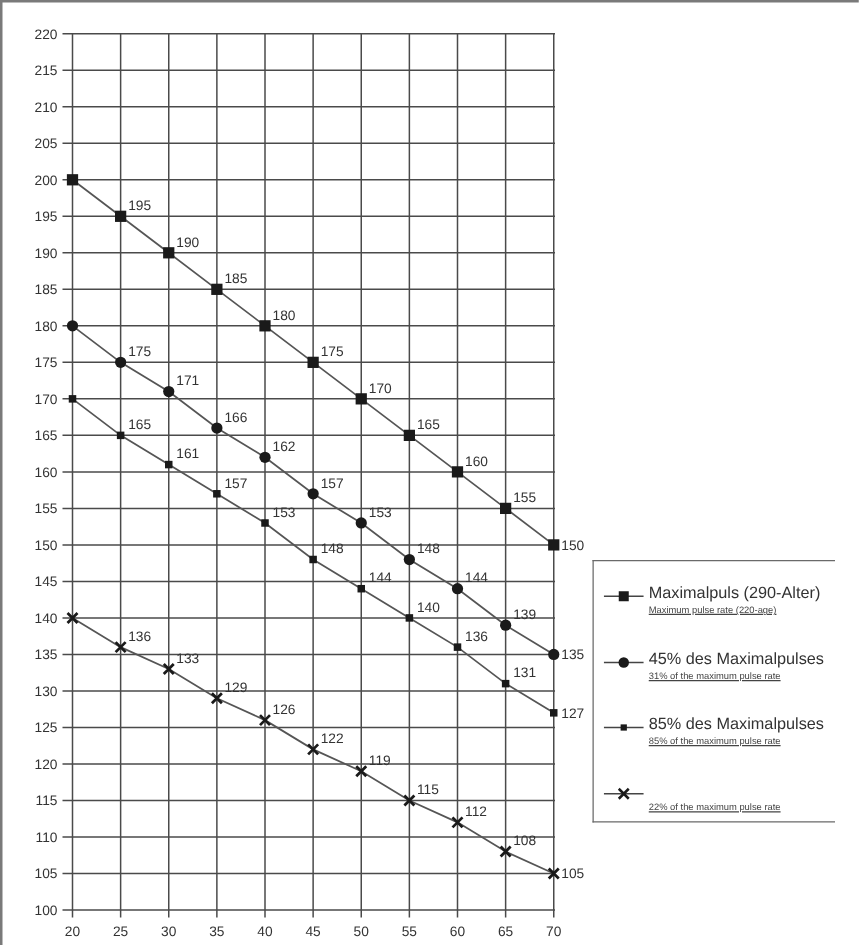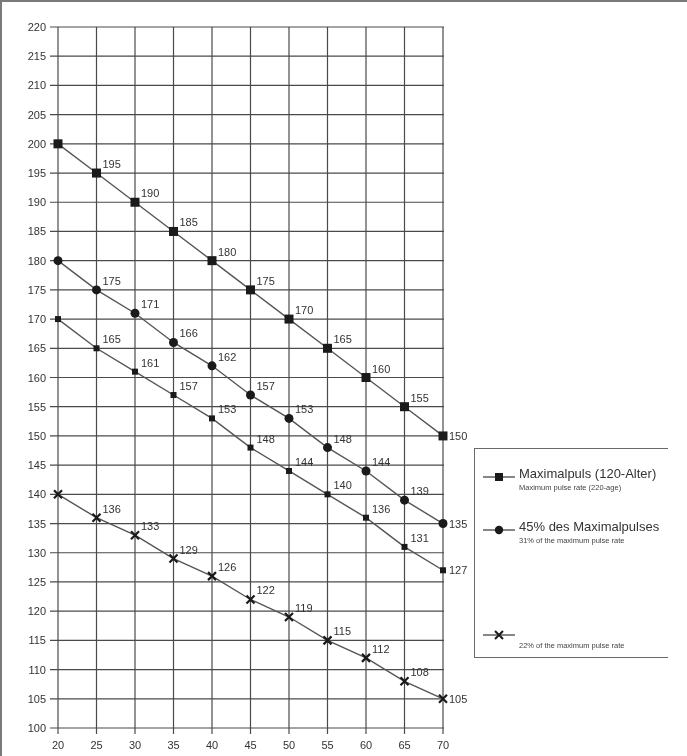--- a/index.html
+++ b/index.html
@@ -4,21 +4,21 @@
   <style>
     html, body { margin: 0; padding: 0; background: #ffffff; }
     body { width: 687px; height: 756px; overflow: hidden; position: relative; font-family: "Liberation Sans", sans-serif; }
     #frame { position: absolute; left: 0; top: 0; width: 687px; height: 756px; box-sizing: border-box; border-top: 2px solid #7a7a7a; border-left: 2px solid #7a7a7a; }
     #chart-svg { position: absolute; left: 0; top: 0; }
     .legend { position: absolute; left: 474px; top: 448px; width: 194px; height: 210px; box-sizing: border-box; border: 1.5px solid #6a6a6a; border-right: none; background: #fff; }
     .legend::after { content: ""; position: absolute; right: 0; top: -1.5px; height: calc(100% + 3px); width: 0; }
     .legend-item { position: absolute; left: 8px; width: 186px; height: 40px; }
     .legend-swatch { position: absolute; left: 0; top: 4px; width: 32px; height: 14px; }
     .legend-title { position: absolute; left: 36px; top: 0; font-size: 13px; color: #333; white-space: nowrap; }
-    .legend-sub { position: absolute; left: 36px; top: 17px; font-size: 7.5px; color: #444; white-space: nowrap; }
+    .legend-sub { position: absolute; left: 36px; top: 17px; font-size: 7.5px; color: #444; white-space: nowrap; text-decoration: underline; }
   </style>
 </head>
 <body>
 
 <div id="frame"></div>
 
 <svg id="chart-svg" width="687" height="756" xmlns="http://www.w3.org/2000/svg">
   <g id="grid">
       <line x1="50" y1="728" x2="444" y2="728" stroke="#4a4a4a" stroke-width="1.2"></line>
       <line x1="50" y1="698.7916666666666" x2="444" y2="698.7916666666666" stroke="#4a4a4a" stroke-width="1.2"></line>
@@ -196,31 +196,39 @@
       </g>
     </g>
 </svg>
 
 <div class="legend">
   <div class="legend-item" style="top:17px">
     <svg class="legend-swatch" viewBox="0 0 32 14">
       <line x1="0" y1="7" x2="32" y2="7" stroke="#444" stroke-width="1.3"></line>
       <rect x="12" y="3" width="8" height="8" fill="#1a1a1a"></rect>
     </svg>
-    <span class="legend-title">Maximalpuls (120-Alter)</span>
+    <span class="legend-title">Maximalpuls (290-Alter)</span>
     <span class="legend-sub">Maximum pulse rate (220-age)</span>
   </div>
   <div class="legend-item" style="top:70px">
     <svg class="legend-swatch" viewBox="0 0 32 14">
       <line x1="0" y1="7" x2="32" y2="7" stroke="#444" stroke-width="1.3"></line>
       <circle cx="16" cy="7" r="4.2" fill="#1a1a1a"></circle>
     </svg>
     <span class="legend-title">45% des Maximalpulses</span>
     <span class="legend-sub">31% of the maximum pulse rate</span>
   </div>
+  <div class="legend-item" style="top:122px">
+    <svg class="legend-swatch" viewBox="0 0 32 14">
+      <line x1="0" y1="7" x2="32" y2="7" stroke="#444" stroke-width="1.3"></line>
+      <rect x="13.5" y="4.5" width="5" height="5" fill="#1a1a1a"></rect>
+    </svg>
+    <span class="legend-title">85% des Maximalpulses</span>
+    <span class="legend-sub">85% of the maximum pulse rate</span>
+  </div>
   <div class="legend-item" style="top:175px">
     <svg class="legend-swatch" viewBox="0 0 32 14">
       <line x1="0" y1="7" x2="32" y2="7" stroke="#444" stroke-width="1.3"></line>
       <path d="M12 3 L20 11 M20 3 L12 11" stroke="#1a1a1a" stroke-width="2"></path>
     </svg>
     <span class="legend-sub">22% of the maximum pulse rate</span>
   </div>
 </div>
 
 </body></html>

